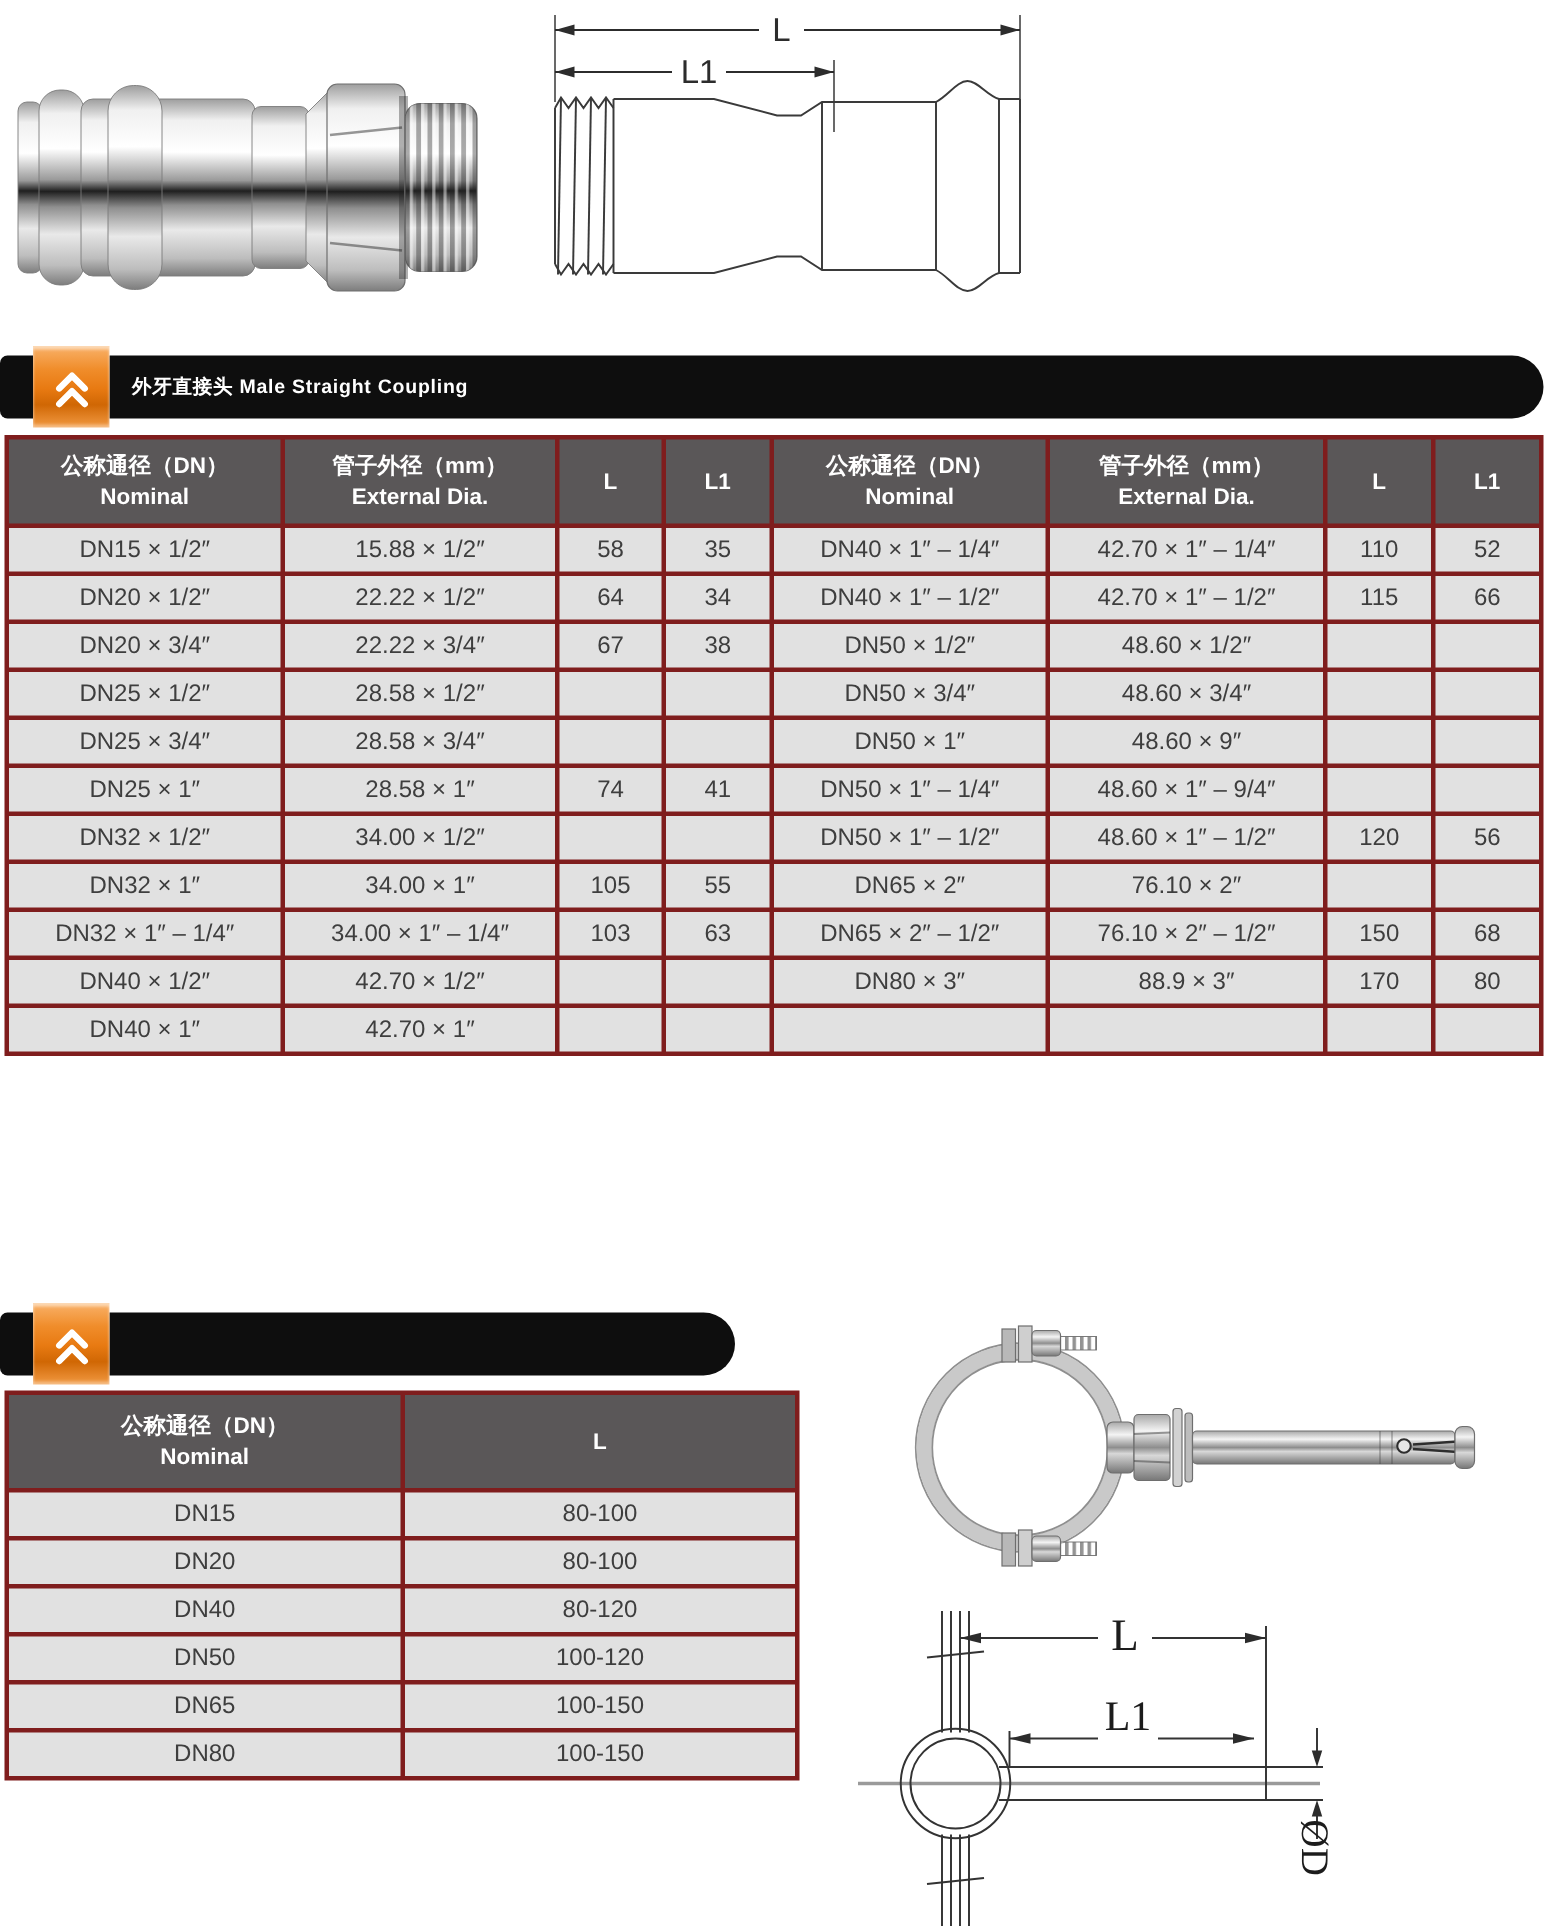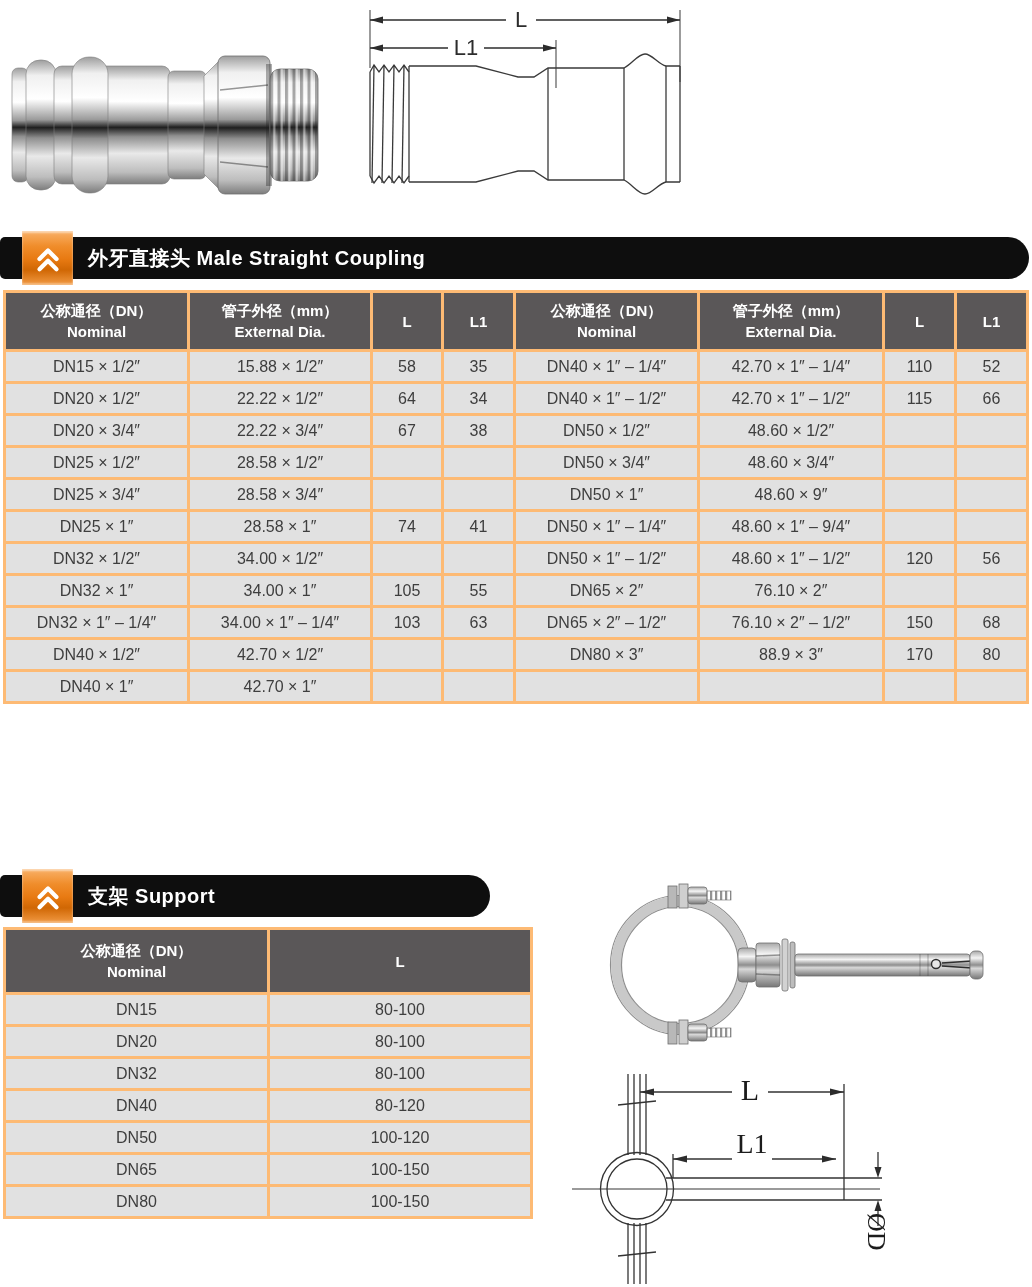--- a/index.html
+++ b/index.html
@@ -3,28 +3,28 @@
 <meta charset="utf-8">
 <style>
   html,body{margin:0;padding:0;background:#fff;}
   .page{position:relative;width:1032px;height:1287px;background:#ffffff;
         font-family:"Liberation Sans",sans-serif;overflow:hidden;}
 
   
   .banner{position:absolute;left:0;height:42px;background:#0e0e0e;
           border-radius:5px 21px 21px 5px;}
   .banner .title{position:absolute;left:88px;top:0;height:42px;line-height:42px;
-          color:#ffffff;font-size:20px;font-weight:bold;letter-spacing:.5px;white-space:nowrap;}
+          color:#ffffff;font-size:13px;font-weight:bold;letter-spacing:.5px;white-space:nowrap;}
   .ribbon{position:absolute;left:22px;top:-6px;width:51px;height:54px;
           background:linear-gradient(180deg,#f9b168 0%,#f08d2b 28%,#e87a12 52%,#d06704 72%,#f29a43 100%);
           box-shadow:inset 0 2px 2px rgba(255,255,255,.5), inset 0 -2px 2px rgba(255,255,255,.35);
           display:flex;align-items:center;justify-content:center;}
 
   
-  table{position:absolute;border-collapse:separate;border-spacing:3px;table-layout:fixed;background:#fdba74;}
+  table{position:absolute;border-collapse:separate;border-spacing:3px;table-layout:fixed;background:#7f1d1d;}
   th{background:#5a5758;color:#fff;font-size:15px;font-weight:bold;text-align:center;
      vertical-align:middle;line-height:1.4;padding:0;}
   td{background:#e1e1e1;color:#3e3e3e;font-size:16px;text-align:center;height:29px;
      vertical-align:middle;padding:0;white-space:nowrap;overflow:hidden;}
   .tbl-coupling{left:3px;top:290px;width:1026px;}
   .tbl-coupling th{height:56px;}
   .tbl-support{left:3px;top:927px;width:530px;}
   .tbl-support th{height:62px;}
 
   .abs{position:absolute;}
@@ -265,21 +265,20 @@
       </tbody>
   </table>
 
   <div class="banner" style="top:875px;width:490px;">
     <div class="ribbon">
       <svg width="34" height="34" viewBox="0 0 36 36">
         <polyline points="9,19 18,10 27,19" fill="none" stroke="#fff" stroke-width="4.5" stroke-linecap="round" stroke-linejoin="round"></polyline>
         <polyline points="9,30 18,21 27,30" fill="none" stroke="#fff" stroke-width="4.5" stroke-linecap="round" stroke-linejoin="round"></polyline>
       </svg>
     </div>
-    <span class="title">支架 Support</span>
   </div>
 
   <svg class="abs" style="left:580px;top:862px;" width="440" height="205" viewBox="0 0 440 205">
     <defs>
       <linearGradient id="chrome2" x1="0" y1="0" x2="0" y2="1">
         <stop offset="0" stop-color="#a8a8a8"></stop>
           <stop offset="0.25" stop-color="#f4f4f4"></stop>
         <stop offset="0.5" stop-color="#8e8e8e"></stop>
           <stop offset="0.62" stop-color="#d8d8d8"></stop>
         <stop offset="1" stop-color="#777777"></stop>
@@ -331,24 +330,20 @@
     <tbody id="support-tbody">
         <tr>
           <td>DN15</td>
           <td>80-100</td>
         </tr>
         <tr>
           <td>DN20</td>
           <td>80-100</td>
         </tr>
         <tr>
-          <td>DN32</td>
-          <td>80-100</td>
-        </tr>
-        <tr>
           <td>DN40</td>
           <td>80-120</td>
         </tr>
         <tr>
           <td>DN50</td>
           <td>100-120</td>
         </tr>
         <tr>
           <td>DN65</td>
           <td>100-150</td>

